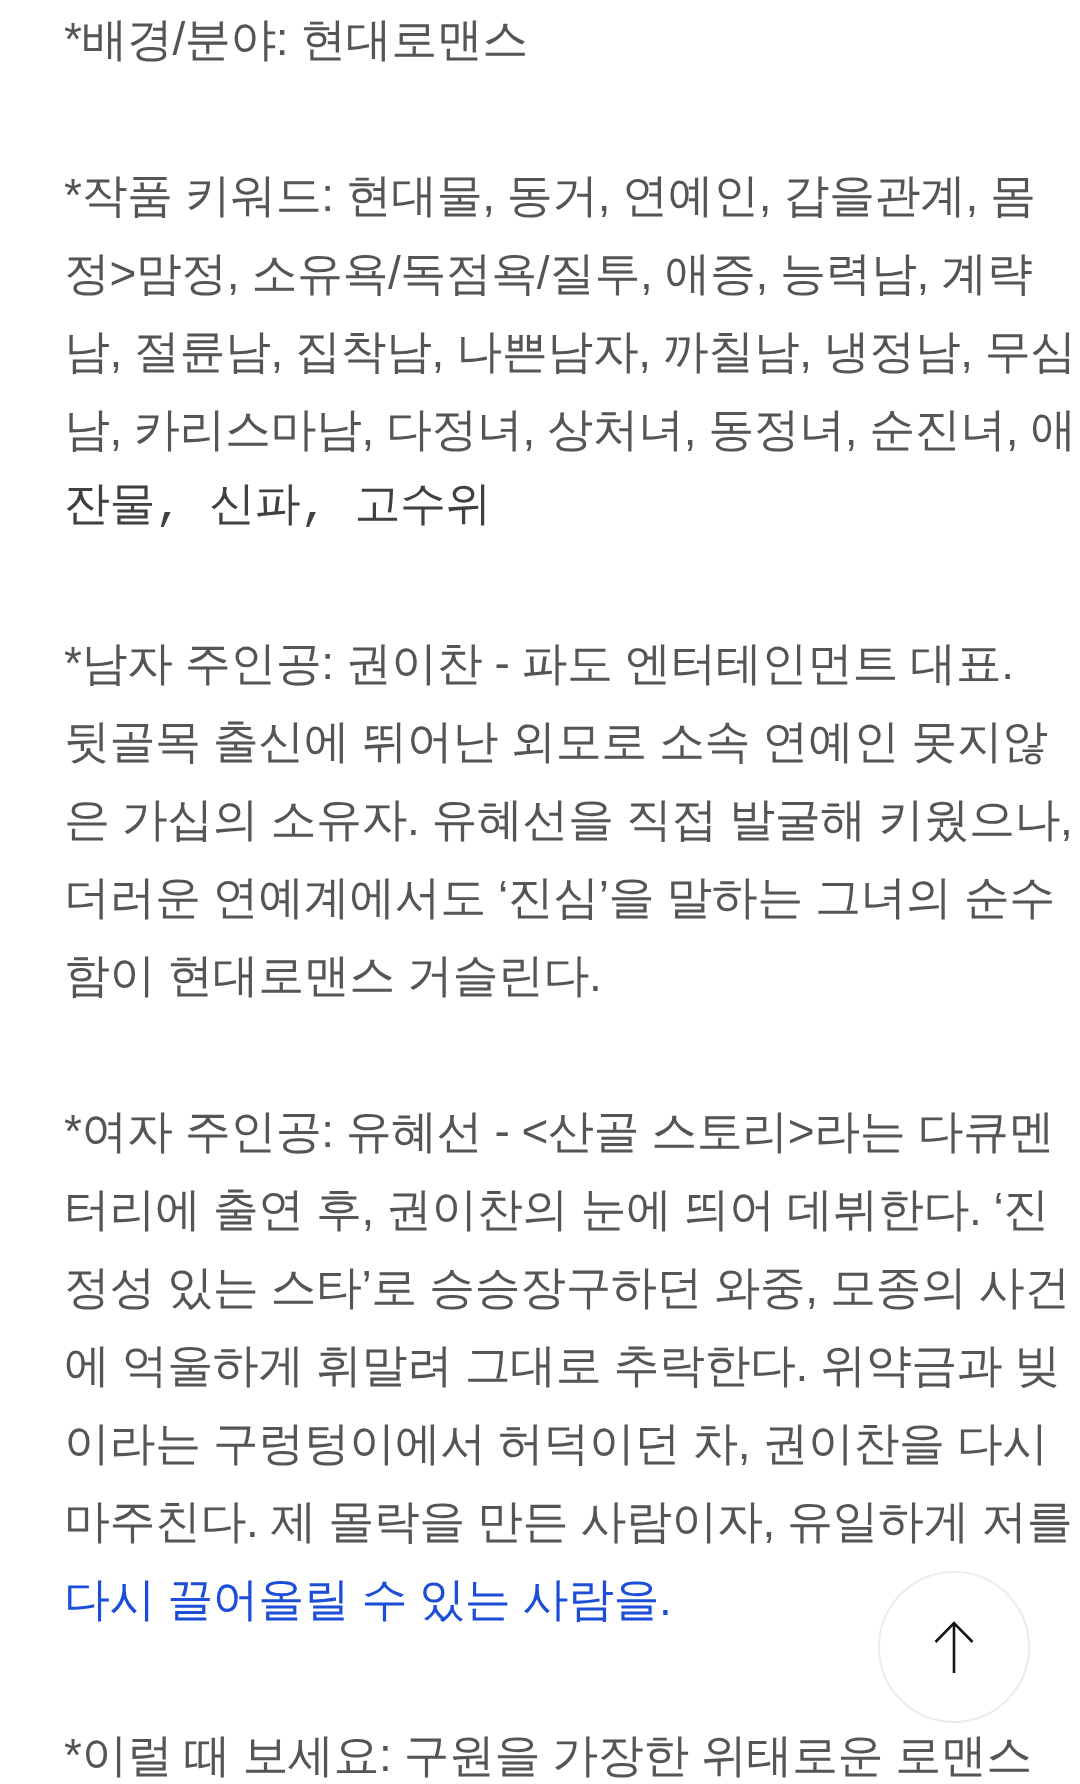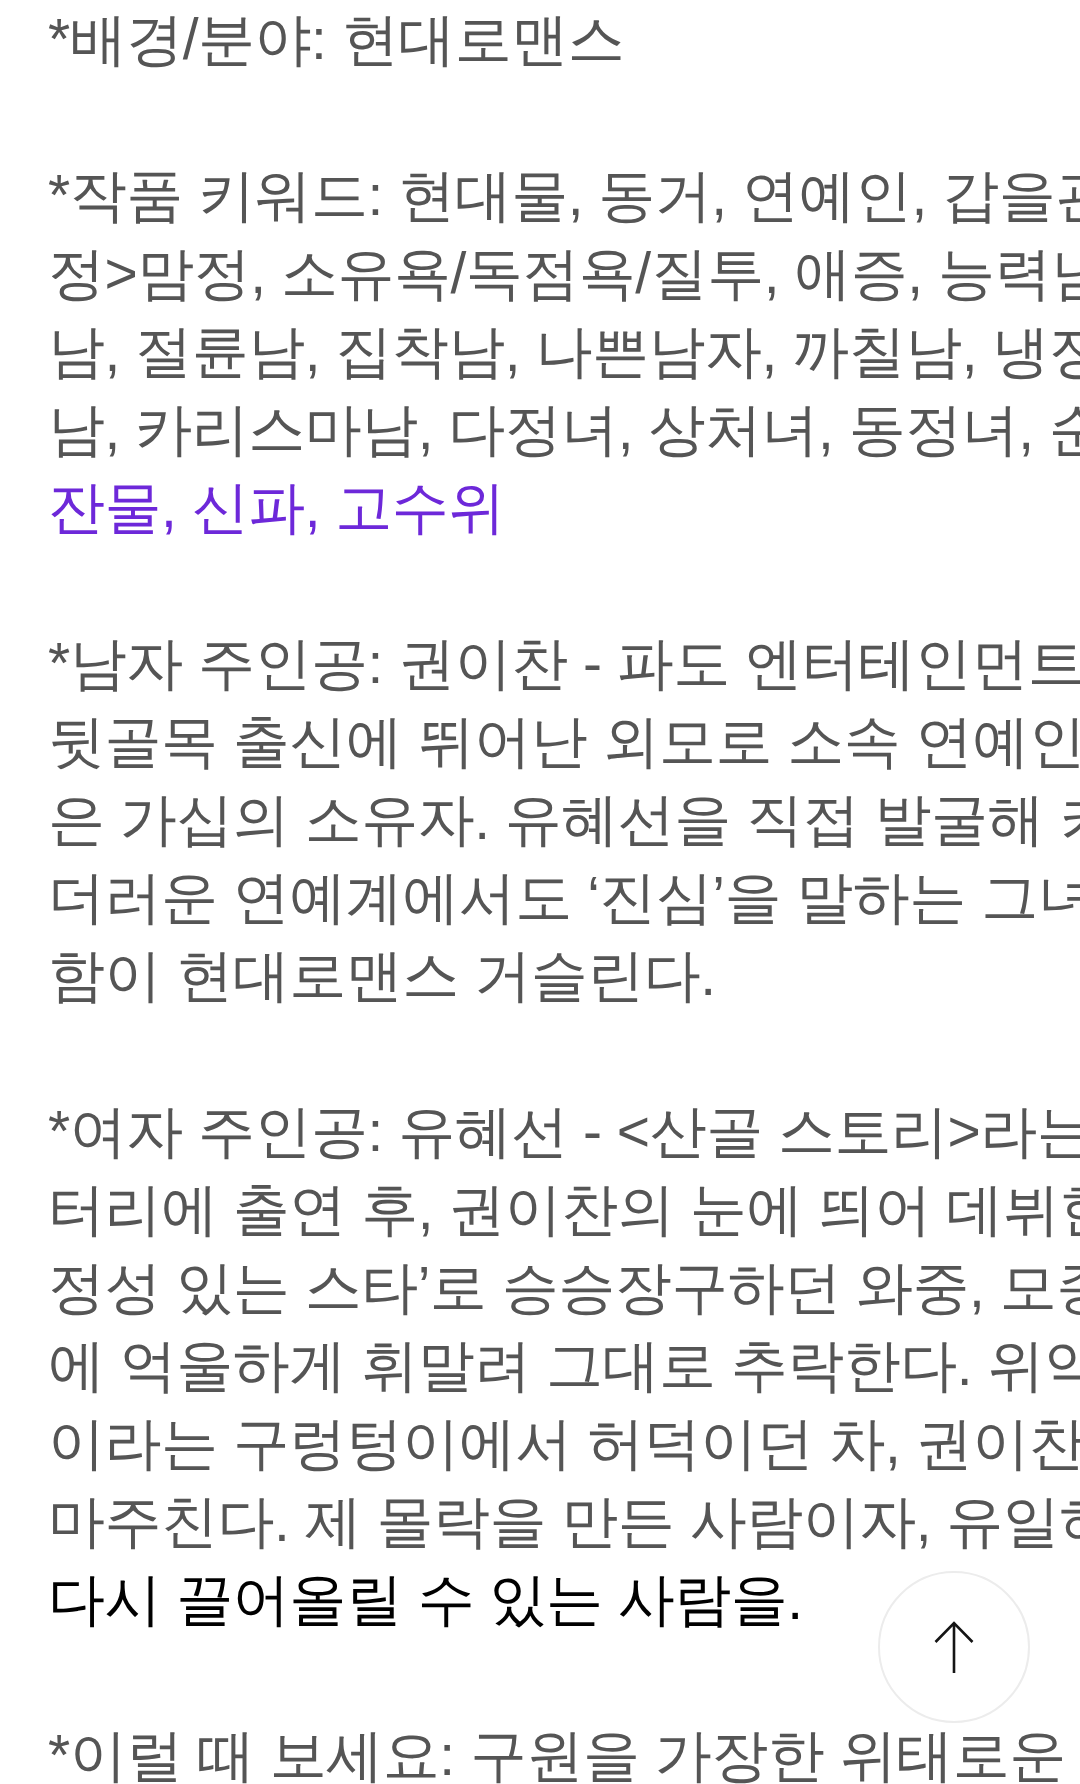--- a/index.html
+++ b/index.html
@@ -22,25 +22,26 @@
     padding: 0 48px;
     box-sizing: border-box;
   }
   .para {
     margin: 0 0 78px 0;
   }
   .para:last-child {
     margin-bottom: 0;
   }
   .line {
-    font-size: 57px;
+    font-size: 46px;
     line-height: 78px;
     color: #555555;
     letter-spacing: -0.5px;
     white-space: nowrap;
+    margin-left: 16px;
   }
   .scroll-top {
     position: absolute;
     left: 878px;
     top: 1571px;
     width: 152px;
     height: 152px;
     box-sizing: border-box;
     border: 2px solid #ececec;
     border-radius: 50%;
@@ -61,37 +62,37 @@
 
 <div class="content" id="paragraphs">
     <div class="para">
       <div class="line" style="color: rgb(85, 85, 85);">*배경/분야: 현대로맨스</div>
     </div>
     <div class="para">
       <div class="line" style="color: rgb(85, 85, 85);">*작품 키워드: 현대물, 동거, 연예인, 갑을관계, 몸</div>
       <div class="line" style="color: rgb(85, 85, 85);">정&gt;맘정, 소유욕/독점욕/질투, 애증, 능력남, 계략</div>
       <div class="line" style="color: rgb(85, 85, 85);">남, 절륜남, 집착남, 나쁜남자, 까칠남, 냉정남, 무심</div>
       <div class="line" style="color: rgb(85, 85, 85);">남, 카리스마남, 다정녀, 상처녀, 동정녀, 순진녀, 애</div>
-      <div class="line" style="color: #6d28d9;">잔물, 신파, 고수위</div>
+      <div class="line" style="color: #404040; font-family: Liberation Mono, monospace;">잔물, 신파, 고수위</div>
     </div>
     <div class="para">
       <div class="line" style="color: rgb(85, 85, 85);">*남자 주인공: 권이찬 - 파도 엔터테인먼트 대표.</div>
       <div class="line" style="color: rgb(85, 85, 85);">뒷골목 출신에 뛰어난 외모로 소속 연예인 못지않</div>
       <div class="line" style="color: rgb(85, 85, 85);">은 가십의 소유자. 유혜선을 직접 발굴해 키웠으나,</div>
       <div class="line" style="color: rgb(85, 85, 85);">더러운 연예계에서도 ‘진심’을 말하는 그녀의 순수</div>
       <div class="line" style="color: rgb(85, 85, 85);">함이 현대로맨스 거슬린다.</div>
     </div>
     <div class="para">
       <div class="line" style="color: rgb(85, 85, 85);">*여자 주인공: 유혜선 - &lt;산골 스토리&gt;라는 다큐멘</div>
       <div class="line" style="color: rgb(85, 85, 85);">터리에 출연 후, 권이찬의 눈에 띄어 데뷔한다. ‘진</div>
       <div class="line" style="color: rgb(85, 85, 85);">정성 있는 스타’로 승승장구하던 와중, 모종의 사건</div>
       <div class="line" style="color: rgb(85, 85, 85);">에 억울하게 휘말려 그대로 추락한다. 위약금과 빚</div>
       <div class="line" style="color: rgb(85, 85, 85);">이라는 구렁텅이에서 허덕이던 차, 권이찬을 다시</div>
       <div class="line" style="color: rgb(85, 85, 85);">마주친다. 제 몰락을 만든 사람이자, 유일하게 저를</div>
-      <div class="line" style="color: #000000;">다시 끌어올릴 수 있는 사람을.</div>
+      <div class="line" style="color: #1d4ed8;">다시 끌어올릴 수 있는 사람을.</div>
     </div>
     <div class="para">
       <div class="line" style="color: rgb(85, 85, 85);">*이럴 때 보세요: 구원을 가장한 위태로운 로맨스</div>
     </div>
   </div>
 
 <button class="scroll-top" aria-label="scroll to top" style="border-color: rgb(236, 236, 236);">
   <svg width="44" height="58" viewBox="0 0 44 58" fill="none">
     <path d="M22 55 L22 5 M3.5 24 L22 5 L40.5 24" stroke="#151515" stroke-width="2.6" fill="none" stroke-linecap="butt" stroke-linejoin="miter"></path>
   </svg>

